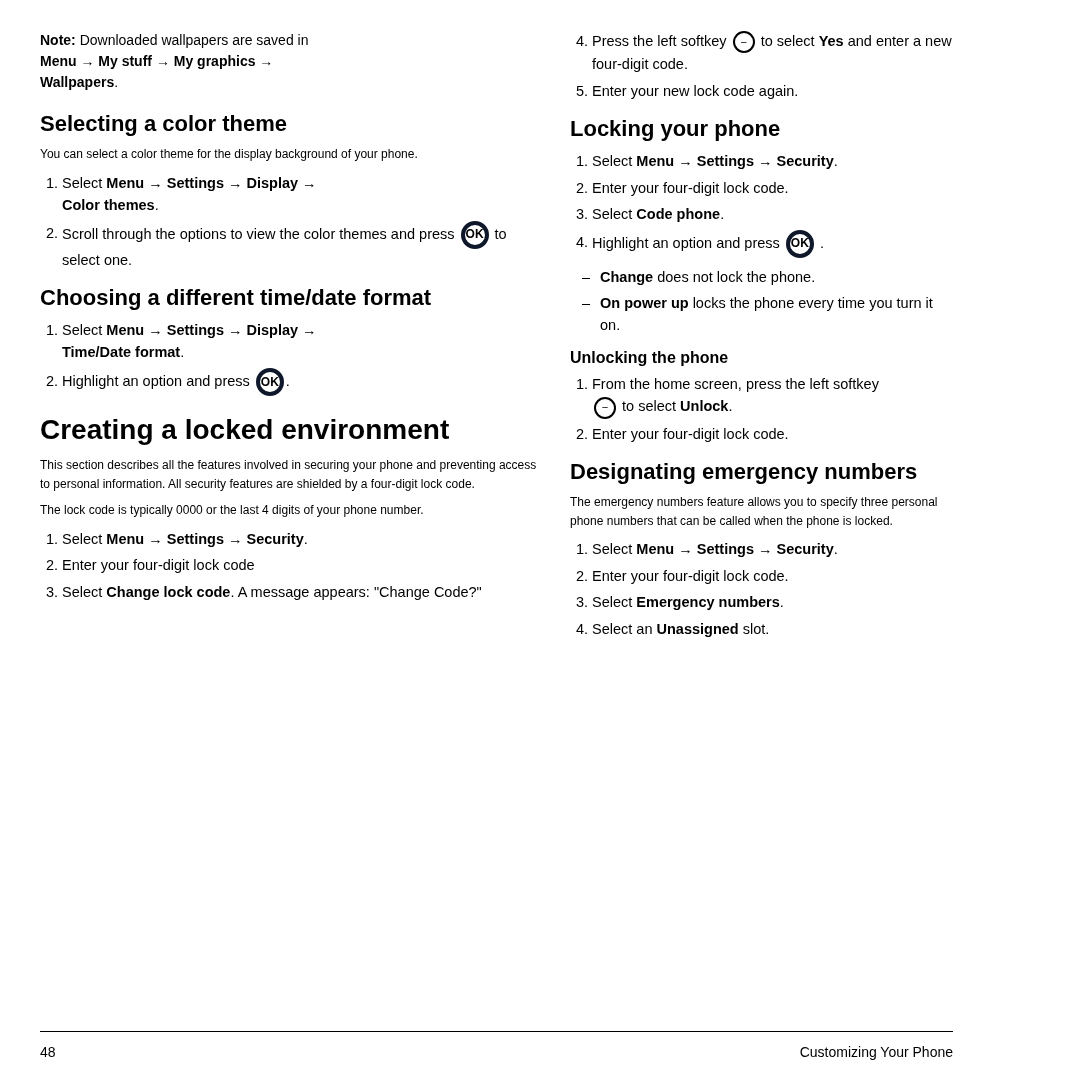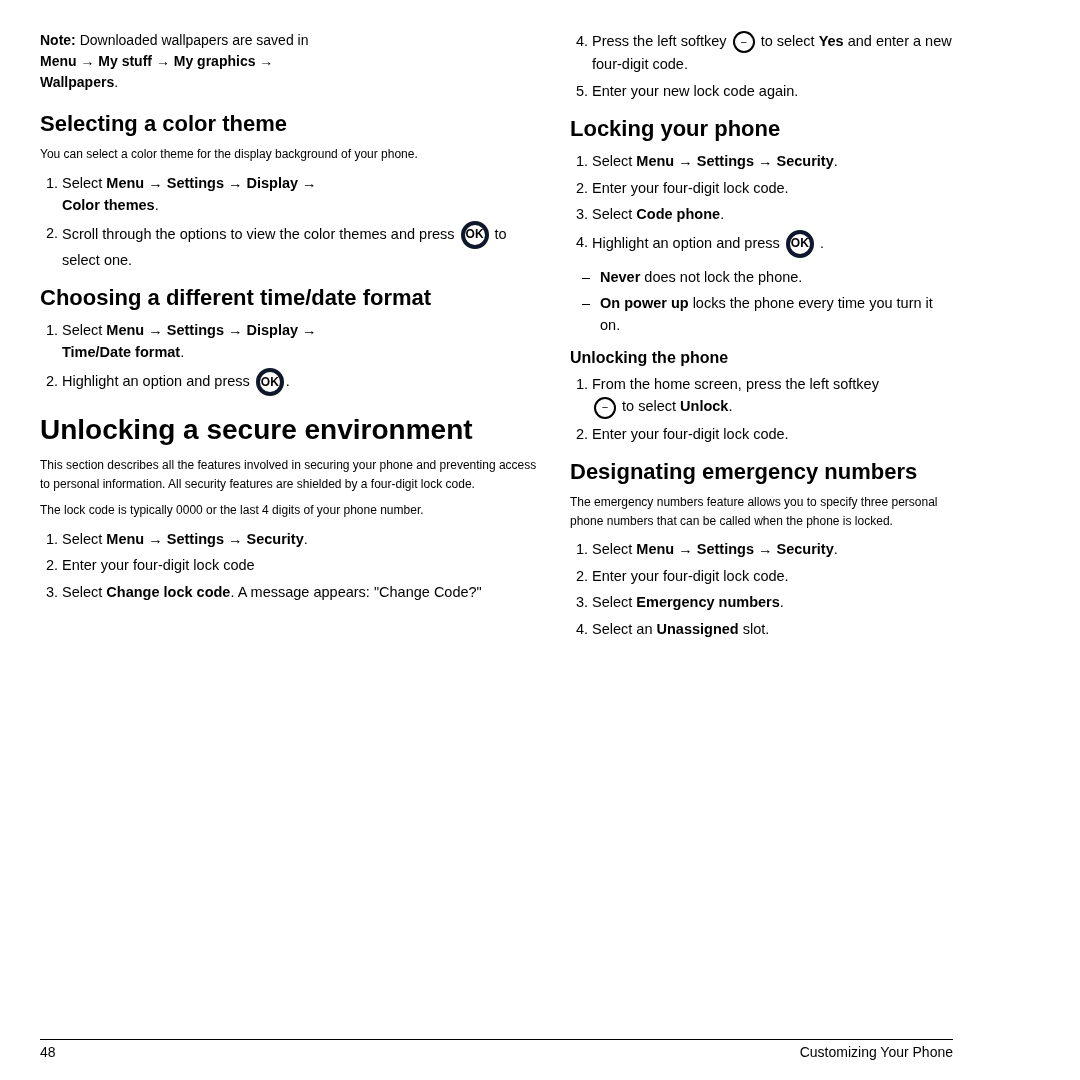--- a/index.html
+++ b/index.html
@@ -140,21 +140,21 @@
       font-size: 11px;
       vertical-align: middle;
       margin: 0 2px;
     }
 
     .footer {
       display: flex;
       justify-content: space-between;
       align-items: center;
       border-top: 1px solid #000;
-      padding-top: 4px;
+      padding-top: 12px;
       margin-top: 10px;
       font-size: 14px;
     }
   </style>
 </head>
 <body>
 
 <div class="page-container">
   <div class="content-area">
 
@@ -172,21 +172,21 @@
         <li>Select <strong>Menu → Settings → Display →<br>Color themes</strong>.</li>
         <li>Scroll through the options to view the color themes and press <span class="ok-btn">OK</span> to select one.</li>
       </ol>
 
       <h3>Choosing a different time/date format</h3>
       <ol>
         <li>Select <strong>Menu → Settings → Display →<br>Time/Date format</strong>.</li>
         <li>Highlight an option and press <span class="ok-btn">OK</span>.</li>
       </ol>
 
-      <h2 class="section-title-large">Unlocking a secure environment</h2>
+      <h2 class="section-title-large">Creating a locked environment</h2>
       <p>This section describes all the features involved in securing your phone and preventing access to personal information. All security features are shielded by a four-digit lock code.</p>
 
       <p>The lock code is typically 0000 or the last 4 digits of your phone number.</p>
       <ol>
         <li>Select <strong>Menu → Settings → Security</strong>.</li>
         <li>Enter your four-digit lock code</li>
         <li>Select <strong>Change lock code</strong>. A message appears: "Change Code?"</li>
       </ol>
 
     </div>
@@ -201,21 +201,21 @@
       </div>
 
       <h3>Locking your phone</h3>
       <ol>
         <li>Select <strong>Menu → Settings → Security</strong>.</li>
         <li>Enter your four-digit lock code.</li>
         <li>Select <strong>Code phone</strong>.</li>
         <li>Highlight an option and press <span class="ok-btn">OK</span> .</li>
       </ol>
       <ul class="dash-list">
-        <li><strong>Never</strong> does not lock the phone.</li>
+        <li><strong>Change</strong> does not lock the phone.</li>
         <li><strong>On power up</strong> locks the phone every time you turn it on.</li>
       </ul>
 
       <h4>Unlocking the phone</h4>
       <ol>
         <li>From the home screen, press the left softkey<br><span class="softkey-btn">−</span> to select <strong>Unlock</strong>.</li>
         <li>Enter your four-digit lock code.</li>
       </ol>
 
       <h3>Designating emergency numbers</h3>

